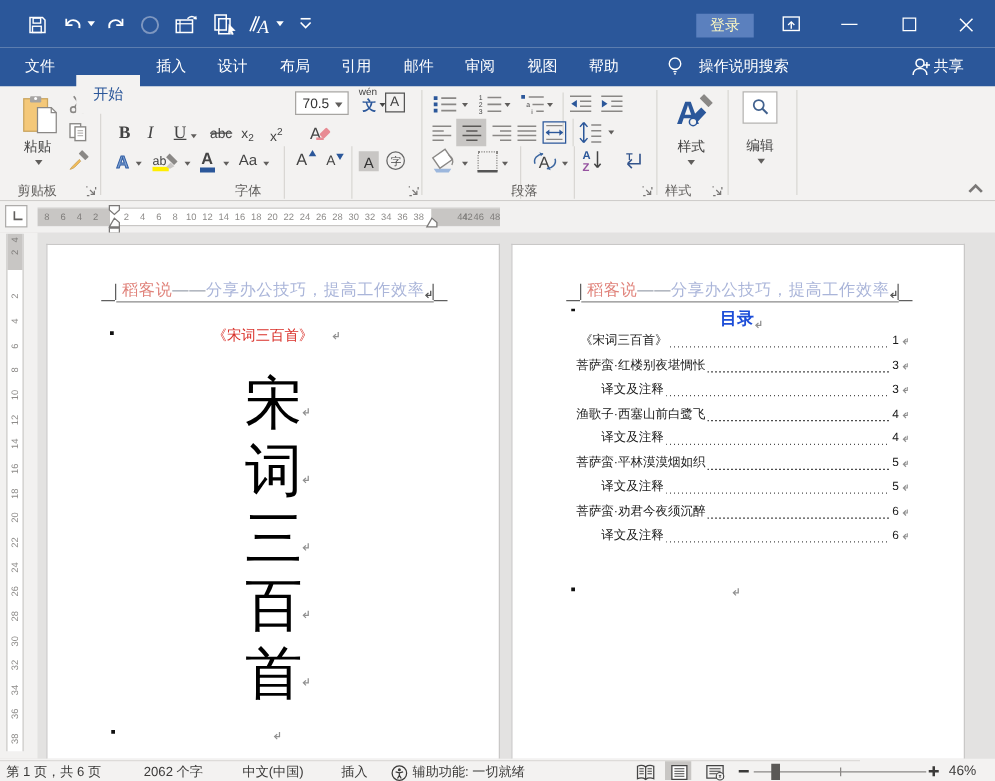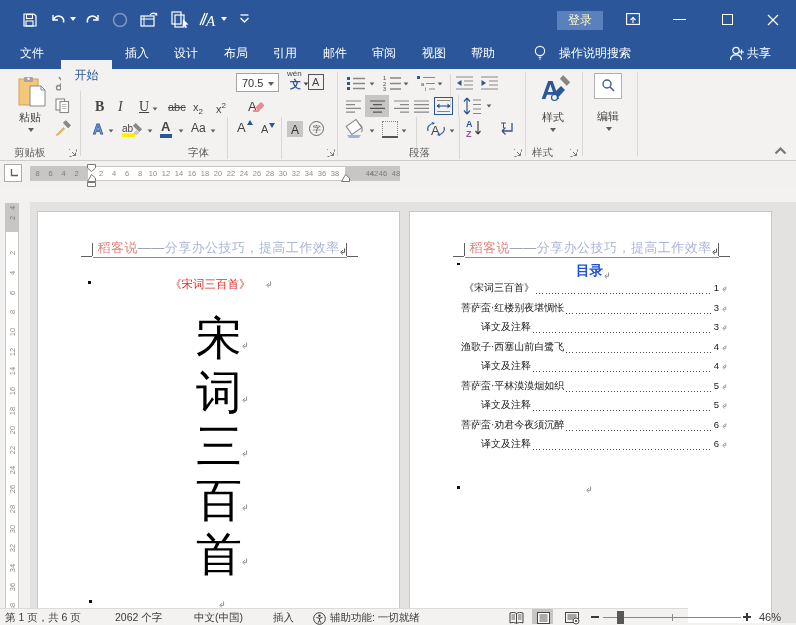--- a/index.html
+++ b/index.html
@@ -22,21 +22,21 @@
   .glabel { position:absolute; top:78px; font-size:10.5px; color:#605e5c; }
   .combo { position:absolute; background:#fff; border:1px solid #a7a5a2; }
   .caret { position:absolute; width:0; height:0; border-left:3px solid transparent; border-right:3px solid transparent; border-top:4px solid #605e5c; }
 
   
   #rulerrow { position:absolute; left:0; top:161px; width:796px; height:26px; background:#f2f1f0; }
   .rnum { position:absolute; font-size:7.5px; color:#7e7c7a; top:8px; transform:translateX(-50%); }
   .rnumw { position:absolute; font-size:7.5px; color:#8d8b89; top:8px; transform:translateX(-50%); }
 
   
-  #doc { position:absolute; left:0; top:186px; width:796px; height:421px; background:#e3e2e1; overflow:hidden;margin-top:16px; }
+  #doc { position:absolute; left:0; top:186px; width:796px; height:421px; background:#e3e2e1; overflow:hidden; }
   #vrulcol { position:absolute; left:0; top:0; width:30px; height:421px; background:#f2f1f0; }
   .vnum { position:absolute; font-size:7.5px; color:#8d8b89; transform:translate(-50%,-50%) rotate(-90deg); }
   .page { position:absolute; top:9px; width:363px; height:412px; background:#fff; border:1px solid #c9c8c7; border-bottom:none; }
   .hdrline { position:absolute; height:1px; background:#8b8b8b; }
   .hmark { position:absolute; width:1px; height:13px; background:#5f5f5f; }
   .hmarkh { position:absolute; width:11px; height:1px; background:#5f5f5f; }
   .toc1 { position:absolute; display:flex; align-items:baseline; font-size:10px; color:#1a1a1a; }
   .toc1 span:last-child { font-size:9.5px; }
   .leader { flex:1; height:1px; margin:0 2px; background-image:repeating-linear-gradient(to right,#4d4d4d 0,#4d4d4d 1px,transparent 1px,transparent 3.2px); align-self:flex-end; margin-bottom:1px; }
 

